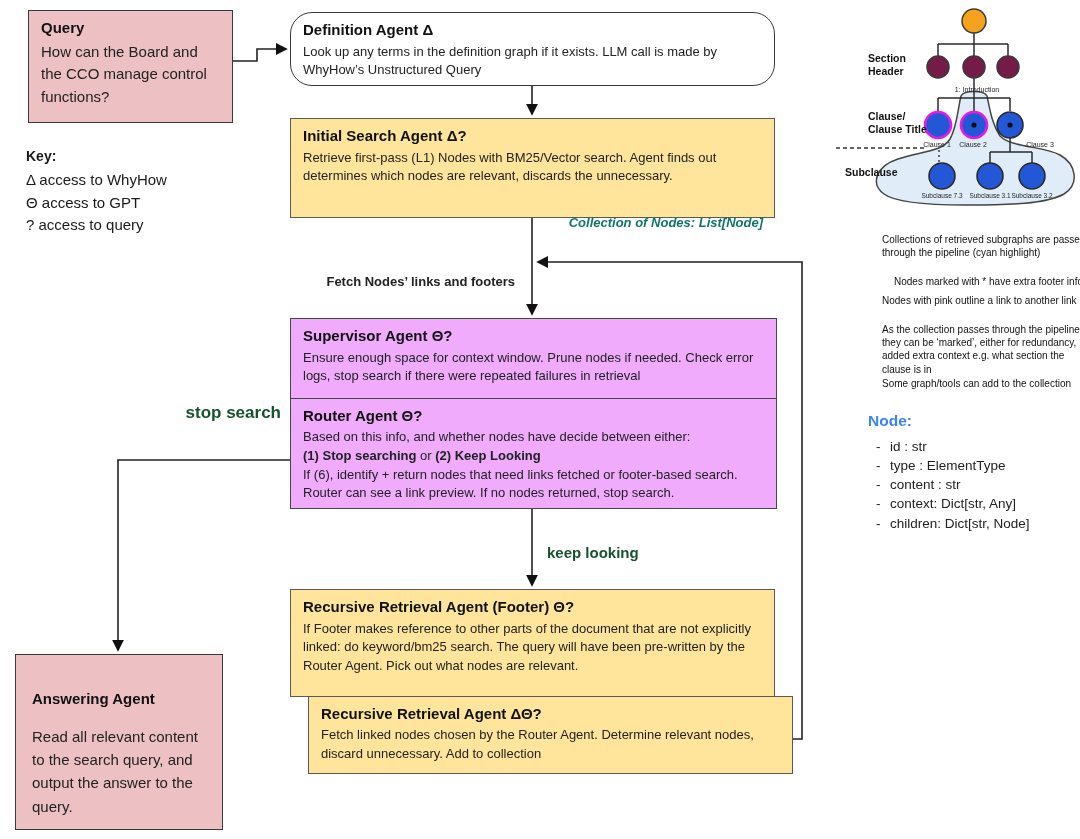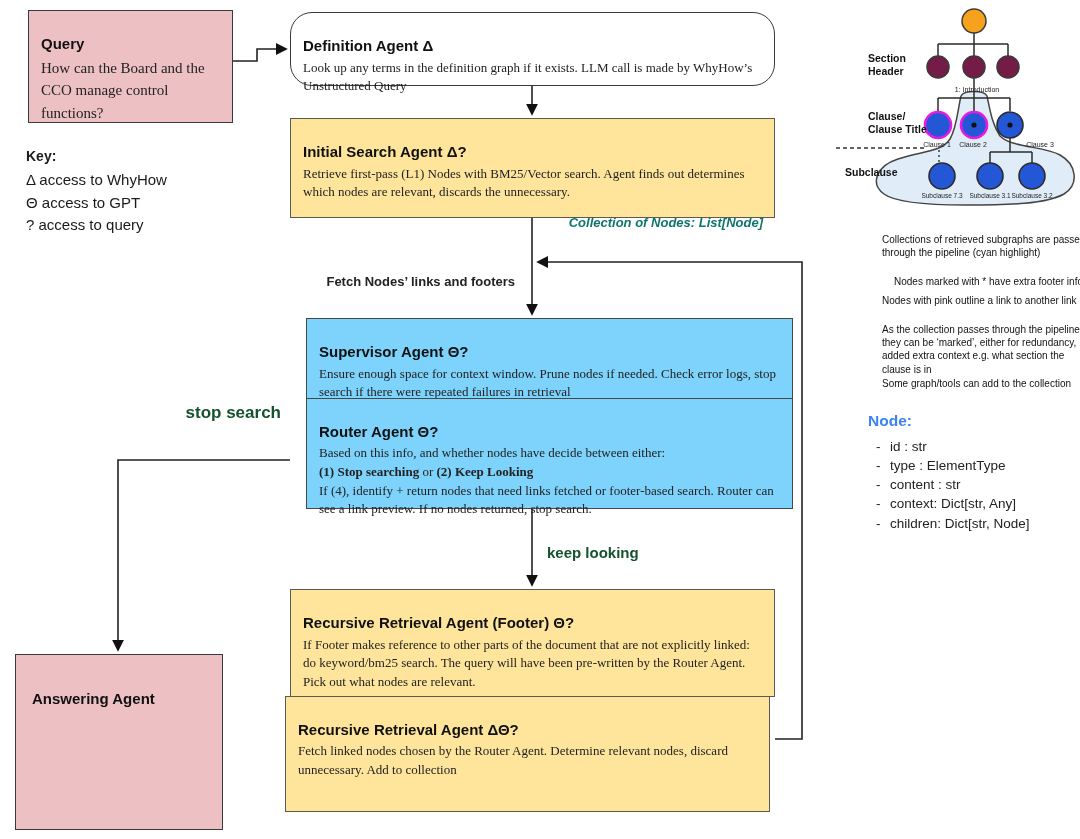--- a/index.html
+++ b/index.html
@@ -1,25 +1,25 @@
 <!DOCTYPE html>
 <html><head>
 <meta charset="utf-8">
 <style>
   html,body{margin:0;padding:0;background:#fff;}
   .canvas{position:relative;width:1080px;height:839px;background:#ffffff;
           font-family:"Liberation Sans",sans-serif;color:#1a1a1a;overflow:hidden;}
   svg.layer{position:absolute;left:0;top:0;}
 
-  .box{position:absolute;border:1.6px solid #3a3a3a;box-sizing:border-box;padding:24px 12px;}
+  .box{position:absolute;border:1.6px solid #3a3a3a;box-sizing:border-box;padding:8px 12px;}
   .box h3{margin:0 0 3px 0;font-size:15px;line-height:1.25;color:#111;}
-  .box p{margin:0;font-size:13px;line-height:1.44;color:#222;font-family:Liberation Serif, serif;}
+  .box p{margin:0;font-size:13px;line-height:1.44;color:#222;}
   .pink{background:#edc0c4;}
   .yellow{background:#ffe59b;border-color:#5a5a52;}
-  .blue{background:#7dd3fc;border-color:#474747;margin-left:16px;}
+  .blue{background:#f0abfc;border-color:#474747;}
   .white{background:#ffffff;}
 
   .query-box p{font-size:15px;line-height:1.5;}
   .answer-box h3{font-size:15px;margin-bottom:16px;margin-top:21px;}
   .answer-box p{font-size:15px;line-height:1.55;}
 
   .key{position:absolute;left:26px;top:146px;font-size:15px;line-height:1.5;}
   .key .ktitle{font-weight:bold;font-size:14px;margin-bottom:2px;}
 
   .flabel{position:absolute;font-weight:bold;color:#14532d;}
@@ -139,38 +139,39 @@
 
   <div class="box blue" style="left:290px;top:318px;width:487px;height:81px;">
     <h3>Supervisor Agent Θ?</h3>
     <p>Ensure enough space for context window. Prune nodes if needed. Check error logs, stop search if there were repeated failures in retrieval</p>
   </div>
 
   <div class="box blue" style="left:290px;top:397.5px;width:487px;height:111px;">
     <h3>Router Agent Θ?</h3>
     <p>Based on this info, and whether nodes have decide between either:</p>
     <p><span class="b">(1) Stop searching</span><span> or </span><span class="b">(2) Keep Looking</span></p>
-    <p>If (4), identify + return nodes that need links fetched or footer-based search. Router can see a link preview. If no nodes returned, stop search.</p>
+    <p>If (6), identify + return nodes that need links fetched or footer-based search. Router can see a link preview. If no nodes returned, stop search.</p>
   </div>
 
   <div class="flabel stop-label">stop search</div>
   <div class="flabel keep-label">keep looking</div>
 
   <div class="box yellow" style="left:290px;top:589px;width:485px;height:108px;">
     <h3>Recursive Retrieval Agent (Footer) Θ?</h3>
     <p>If Footer makes reference to other parts of the document that are not explicitly linked: do keyword/bm25 search. The query will have been pre-written by the Router Agent. Pick out what nodes are relevant.</p>
   </div>
 
-  <div class="box yellow" style="left:285px;top:695.5px;width:485px;height:116px;">
+  <div class="box yellow" style="left:308px;top:695.5px;width:485px;height:78px;">
     <h3>Recursive Retrieval Agent ΔΘ?</h3>
     <p>Fetch linked nodes chosen by the Router Agent. Determine relevant nodes, discard unnecessary. Add to collection</p>
   </div>
 
   <div class="box pink answer-box" style="left:15px;top:654px;width:208px;height:176px;padding:14px 16px;">
     <h3>Answering Agent</h3>
+    <p>Read all relevant content to the search query, and output the answer to the query.</p>
   </div>
 
   <p class="note n1">Collections of retrieved subgraphs are passed through the pipeline (cyan highlight)</p>
   <p class="note n2">Nodes marked with * have extra footer info</p>
   <p class="note n3">Nodes with pink outline a link to another link</p>
   <p class="note n4">As the collection passes through the pipeline, they can be ‘marked’, either for redundancy, added extra context e.g. what section the clause is in</p>
   <p class="note n5">Some graph/tools can add to the collection</p>
 
   <div class="nodedef">
     <h4>Node:</h4>

